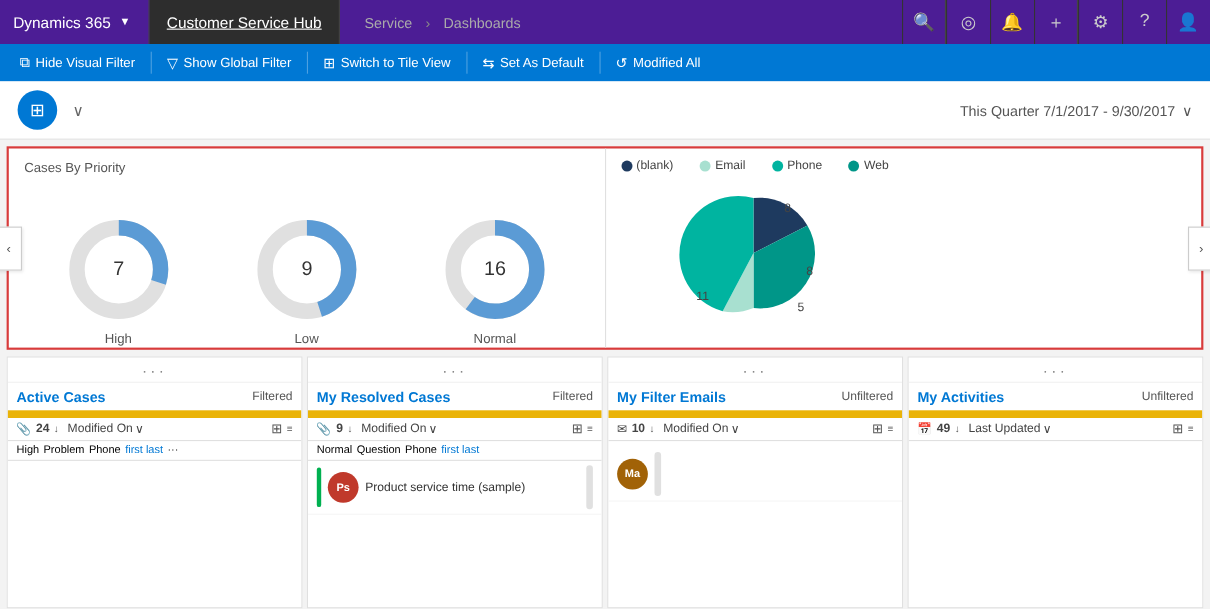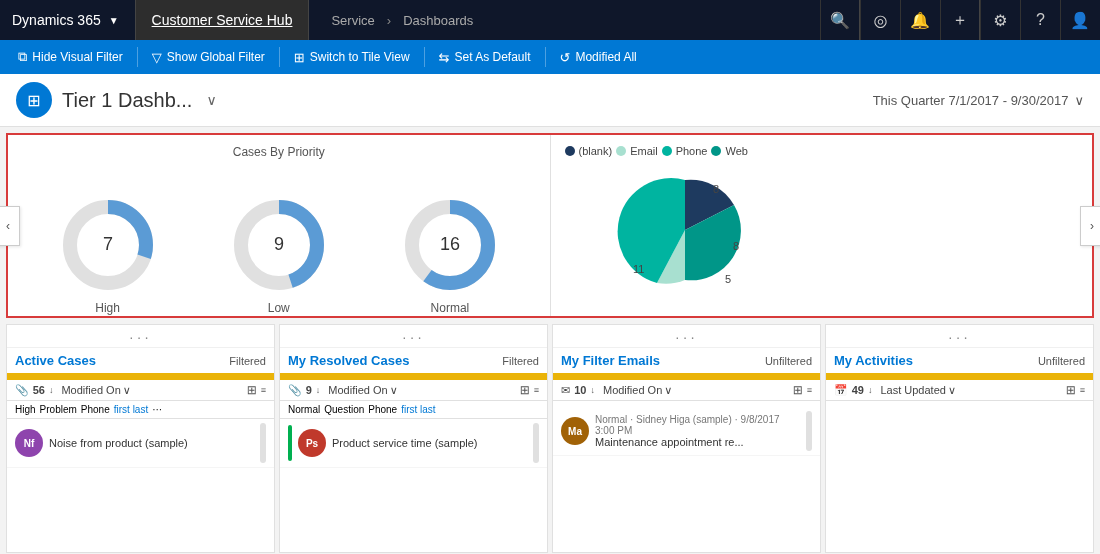--- a/index.html
+++ b/index.html
@@ -2,21 +2,21 @@
 <html><head>
   <meta charset="utf-8">
   <style>
     * { box-sizing: border-box; margin: 0; padding: 0; }
     body { font-family: 'Segoe UI', sans-serif; background: #f3f3f3; overflow: hidden; width: 1100px; height: 554px; }
 
     
     .top-nav {
       display: flex;
       align-items: center;
-      background: #0f172a;
+      background: #4c1d95;
       height: 40px;
       color: white;
     }
     .nav-dynamics {
       display: flex; align-items: center;
       padding: 0 12px;
       height: 100%;
       font-size: 14px;
       font-weight: 500;
       border-right: 1px solid #444;
@@ -100,21 +100,20 @@
       background: white;
       border: 2px solid #d83b3b;
       margin: 6px;
       position: relative;
       height: 185px;
     }
     .chart-panel {
       flex: 1;
       padding: 10px 14px;
       position: relative;
-      text-align: center;
     }
     .chart-divider { width: 1px; background: #e0e0e0; }
     .chart-title { font-size: 12px; color: #555; margin-bottom: 6px; }
     .chart-nav {
       position: absolute;
       top: 50%; transform: translateY(-50%);
       background: white;
       border: 1px solid #ccc;
       width: 24px; height: 40px;
       display: flex; align-items: center; justify-content: center;
@@ -129,21 +128,21 @@
       display: flex; align-items: flex-end; justify-content: space-around;
       height: 150px;
     }
     .donut-wrap {
       display: flex; flex-direction: column; align-items: center; gap: 6px;
     }
     .donut-label { font-size: 12px; color: #555; }
 
     
     .case-mix-legend {
-      display: flex; align-items: center; gap: 4px; margin-bottom: 8px; flex-wrap: wrap;
+      display: flex; align-items: center; gap: 24px; margin-bottom: 8px; flex-wrap: wrap;
     }
     .legend-item { display: flex; align-items: center; gap: 4px; font-size: 11px; color: #444; }
     .legend-dot { width: 10px; height: 10px; border-radius: 50%; }
 
     
     .lower-section {
       display: flex;
       gap: 0;
       margin: 0 6px;
       height: calc(554px - 40px - 34px - 42px - 197px - 12px);
@@ -259,21 +258,20 @@
   <div class="toolbar-divider"></div>
   <div class="toolbar-btn">
     <span class="toolbar-icon">↺</span>
     <span>Modified All</span>
   </div>
 </div>
 
 <div class="dash-header">
   <div class="dash-title-area">
     <div class="dash-icon">⊞</div>
-    <span class="dash-title">Tier 1 Dashb...</span>
     <span class="dash-chevron">∨</span>
   </div>
   <div class="dash-date">
     <span>This Quarter 7/1/2017 - 9/30/2017</span>
     <span style="cursor:pointer;">∨</span>
   </div>
 </div>
 
 <div class="charts-section">
   <div class="chart-nav left">‹</div>
@@ -357,39 +355,32 @@
 <div class="lower-section">
 
   <div class="list-panel">
     <div class="panel-dots">···</div>
     <div class="panel-header">
       <span class="panel-title">Active Cases</span>
       <span class="panel-filter">Filtered</span>
     </div>
     <div class="panel-controls">
       <span>📎</span>
-      <span class="count-badge">56</span>
+      <span class="count-badge">24</span>
       <span class="down-arrow">↓</span>
       <span style="flex:1; margin-left:4px;" class="sort-btn">Modified On <span>∨</span></span>
       <span class="grid-icon">⊞</span>
       <span style="font-size:9px; color:#555; cursor:pointer;">≡</span>
     </div>
     <div class="panel-tags">
       <span>High</span>
       <span>Problem</span>
       <span>Phone</span>
       <span class="tag-blue">first last</span>
       <span style="cursor:pointer;">···</span>
-    </div>
-    <div class="panel-row">
-      <div class="avatar-circle" style="background:#8e44ad;">Nf</div>
-      <div class="row-text">
-        <div class="row-title">Noise from product (sample)</div>
-      </div>
-      <div style="width:6px; height:40px; background:#e0e0e0; border-radius:3px;"></div>
     </div>
   </div>
 
   <div class="list-panel">
     <div class="panel-dots">···</div>
     <div class="panel-header">
       <span class="panel-title">My Resolved Cases</span>
       <span class="panel-filter">Filtered</span>
     </div>
     <div class="panel-controls">
@@ -426,24 +417,20 @@
       <span>✉</span>
       <span class="count-badge">10</span>
       <span class="down-arrow">↓</span>
       <span style="flex:1; margin-left:4px;" class="sort-btn">Modified On <span>∨</span></span>
       <span class="grid-icon">⊞</span>
       <span style="font-size:9px; color:#555; cursor:pointer;">≡</span>
     </div>
     <div style="height:6px;"></div>
     <div class="panel-row">
       <div class="avatar-circle" style="background:#a16207;">Ma</div>
-      <div class="row-text">
-        <div class="row-sub">Normal · Sidney Higa (sample) · 9/8/2017 3:00 PM</div>
-        <div class="row-title">Maintenance appointment re...</div>
-      </div>
       <div style="width:6px; height:40px; background:#e0e0e0; border-radius:3px;"></div>
     </div>
   </div>
 
   <div class="list-panel">
     <div class="panel-dots">···</div>
     <div class="panel-header">
       <span class="panel-title">My Activities</span>
       <span class="panel-filter">Unfiltered</span>
     </div>

